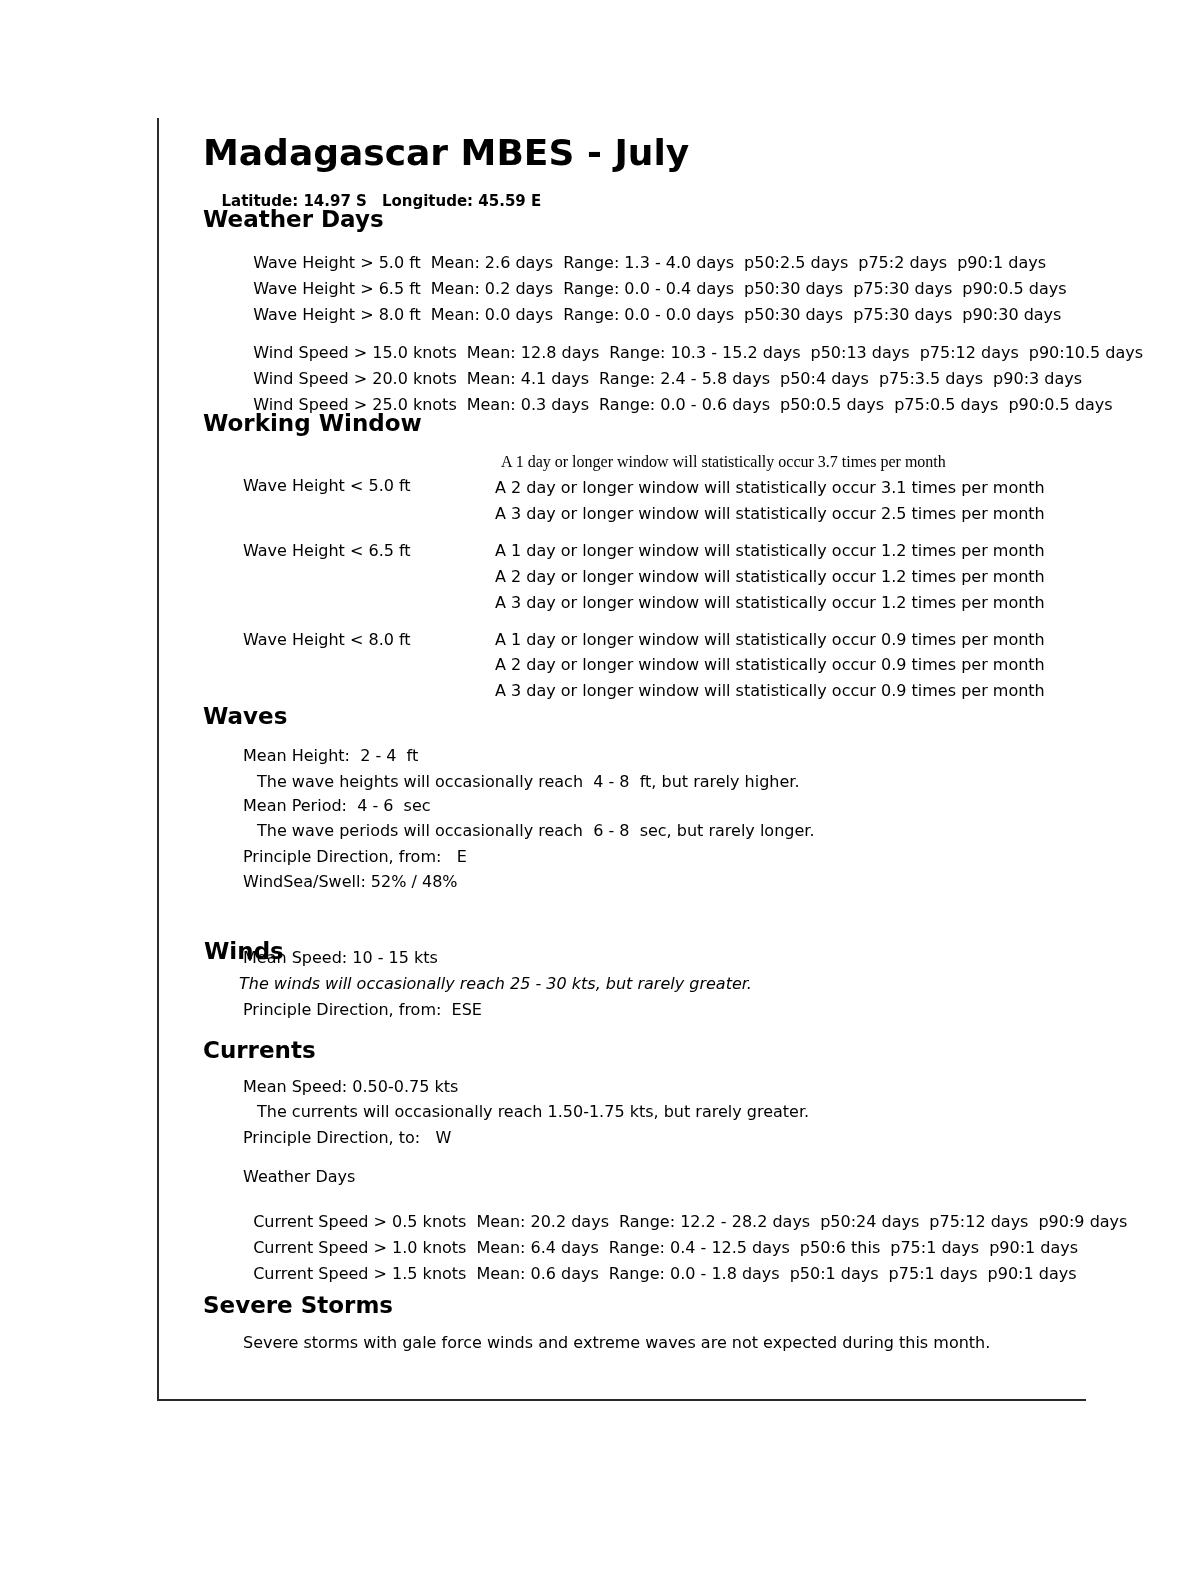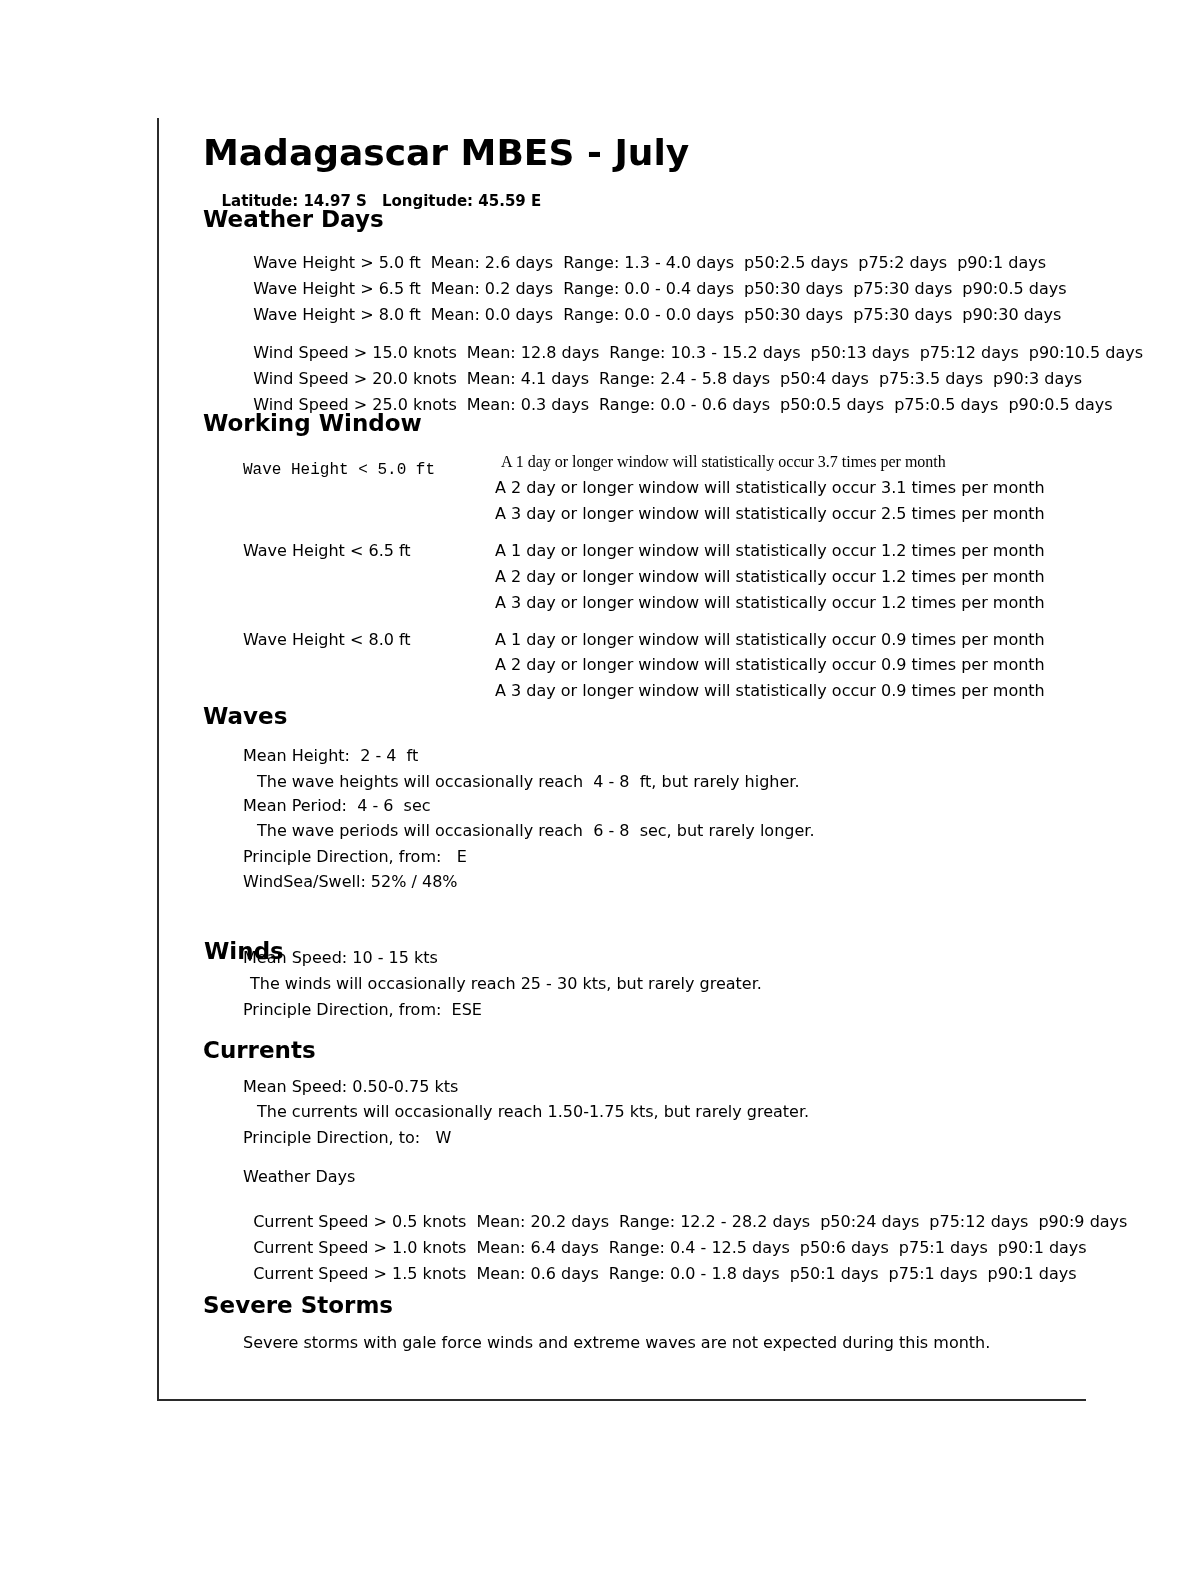--- a/index.html
+++ b/index.html
@@ -72,21 +72,21 @@
 </div>
 <div class="abs body-line stat" style="left:219px; top:349px;">
   <span>Wind Speed &gt; 20.0 knots</span><span>Mean: 4.1 days</span><span>Range: 2.4 - 5.8 days</span><span>p50:4 days</span><span>p75:3.5 days</span><span>p90:3 days</span>
 </div>
 <div class="abs body-line stat" style="left:219px; top:375px;">
   <span>Wind Speed &gt; 25.0 knots</span><span>Mean: 0.3 days</span><span>Range: 0.0 - 0.6 days</span><span>p50:0.5 days</span><span>p75:0.5 days</span><span>p90:0.5 days</span>
 </div>
 
 <div class="abs heading" style="left:203px; top:410px;">Working Window</div>
 
-<div class="abs body-line" style="left:219px; top:460px;font-family:Liberation Mono, monospace;">Wave Height &lt; 5.0 ft</div>
+<div class="abs body-line" style="left:219px; top:476px;">Wave Height &lt; 5.0 ft</div>
 <div class="abs body-line" style="left:477px; top:452px;font-family:Liberation Serif, serif;">A 1 day or longer window will statistically occur 3.7 times per month</div>
 <div class="abs body-line" style="left:471px; top:478px;">A 2 day or longer window will statistically occur 3.1 times per month</div>
 <div class="abs body-line" style="left:471px; top:504px;">A 3 day or longer window will statistically occur 2.5 times per month</div>
 
 <div class="abs body-line" style="left:219px; top:541px;">Wave Height &lt; 6.5 ft</div>
 <div class="abs body-line" style="left:471px; top:541px;">A 1 day or longer window will statistically occur 1.2 times per month</div>
 <div class="abs body-line" style="left:471px; top:567px;">A 2 day or longer window will statistically occur 1.2 times per month</div>
 <div class="abs body-line" style="left:471px; top:593px;">A 3 day or longer window will statistically occur 1.2 times per month</div>
 
 <div class="abs body-line" style="left:219px; top:630px;text-align:right;">Wave Height &lt; 8.0 ft</div>
@@ -97,33 +97,33 @@
 <div class="abs heading" style="left:203px; top:703px;">Waves</div>
 <div class="abs body-line" style="left:219px; top:746px;">Mean Height:  2 - 4  ft</div>
 <div class="abs body-line" style="left:233px; top:772px;">The wave heights will occasionally reach  4 - 8  ft, but rarely higher.</div>
 <div class="abs body-line" style="left:219px; top:796px;">Mean Period:  4 - 6  sec</div>
 <div class="abs body-line" style="left:233px; top:821px;">The wave periods will occasionally reach  6 - 8  sec, but rarely longer.</div>
 <div class="abs body-line" style="left:219px; top:847px;">Principle Direction, from:   E</div>
 <div class="abs body-line" style="left:219px; top:872px;">WindSea/Swell: 52% / 48%</div>
 
 <div class="abs heading" style="left:204px; top:910px;margin-top:28px;">Winds</div>
 <div class="abs body-line" style="left:219px; top:948px;">Mean Speed: 10 - 15 kts</div>
-<div class="abs body-line" style="left:226px; top:974px;">The winds will occasionally reach 25 - 30 kts, but rarely greater.</div>
+<div class="abs body-line" style="left:215px; top:974px;font-style:italic;">The winds will occasionally reach 25 - 30 kts, but rarely greater.</div>
 <div class="abs body-line" style="left:219px; top:1000px;">Principle Direction, from:  ESE</div>
 
 <div class="abs heading" style="left:203px; top:1037px;">Currents</div>
 <div class="abs body-line" style="left:219px; top:1077px;">Mean Speed: 0.50-0.75 kts</div>
 <div class="abs body-line" style="left:233px; top:1102px;">The currents will occasionally reach 1.50-1.75 kts, but rarely greater.</div>
 <div class="abs body-line" style="left:219px; top:1128px;">Principle Direction, to:   W</div>
 
 <div class="abs body-line" style="left:219px; top:1167px;">Weather Days</div>
 <div class="abs body-line stat" style="left:219px; top:1192px;">
   <span>Current Speed &gt; 0.5 knots</span><span>Mean: 20.2 days</span><span>Range: 12.2 - 28.2 days</span><span>p50:24 days</span><span>p75:12 days</span><span>p90:9 days</span>
 </div>
 <div class="abs body-line stat" style="left:219px; top:1218px;">
-  <span>Current Speed &gt; 1.0 knots</span><span>Mean: 6.4 days</span><span>Range: 0.4 - 12.5 days</span><span>p50:6 days</span><span>p75:1 days</span><span>p90:1 days</span>
+  <span>Current Speed &gt; 1.0 knots</span><span>Mean: 6.4 days</span><span>Range: 0.4 - 12.5 days</span><span>p50:6 this</span><span>p75:1 days</span><span>p90:1 days</span>
 </div>
 <div class="abs body-line stat" style="left:219px; top:1244px;">
   <span>Current Speed &gt; 1.5 knots</span><span>Mean: 0.6 days</span><span>Range: 0.0 - 1.8 days</span><span>p50:1 days</span><span>p75:1 days</span><span>p90:1 days</span>
 </div>
 
 <div class="abs heading" style="left:203px; top:1292px;">Severe Storms</div>
 <div class="abs body-line" style="left:219px; top:1333px;">Severe storms with gale force winds and extreme waves are not expected during this month.</div>
 
 </body></html>

